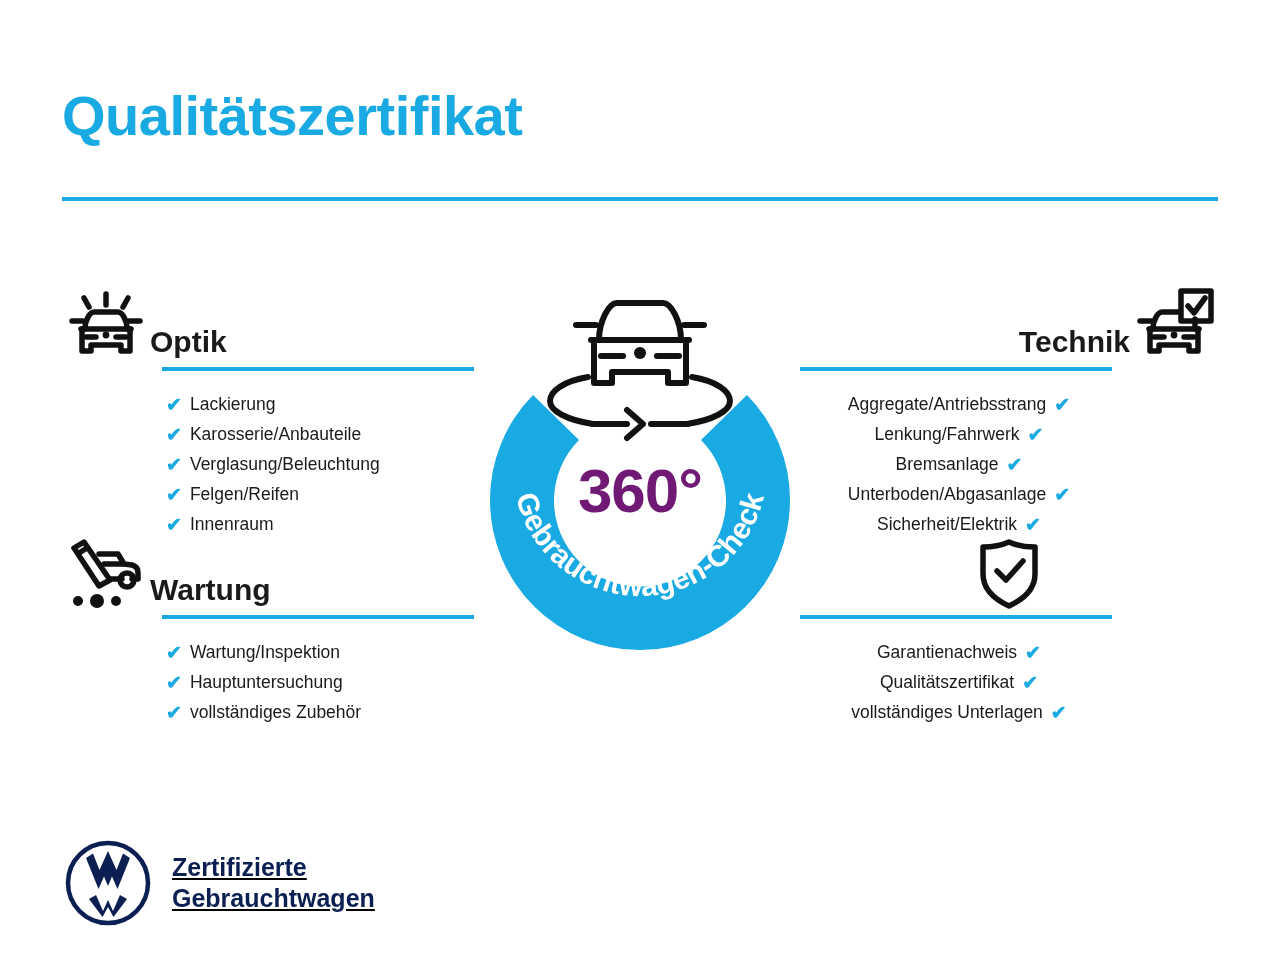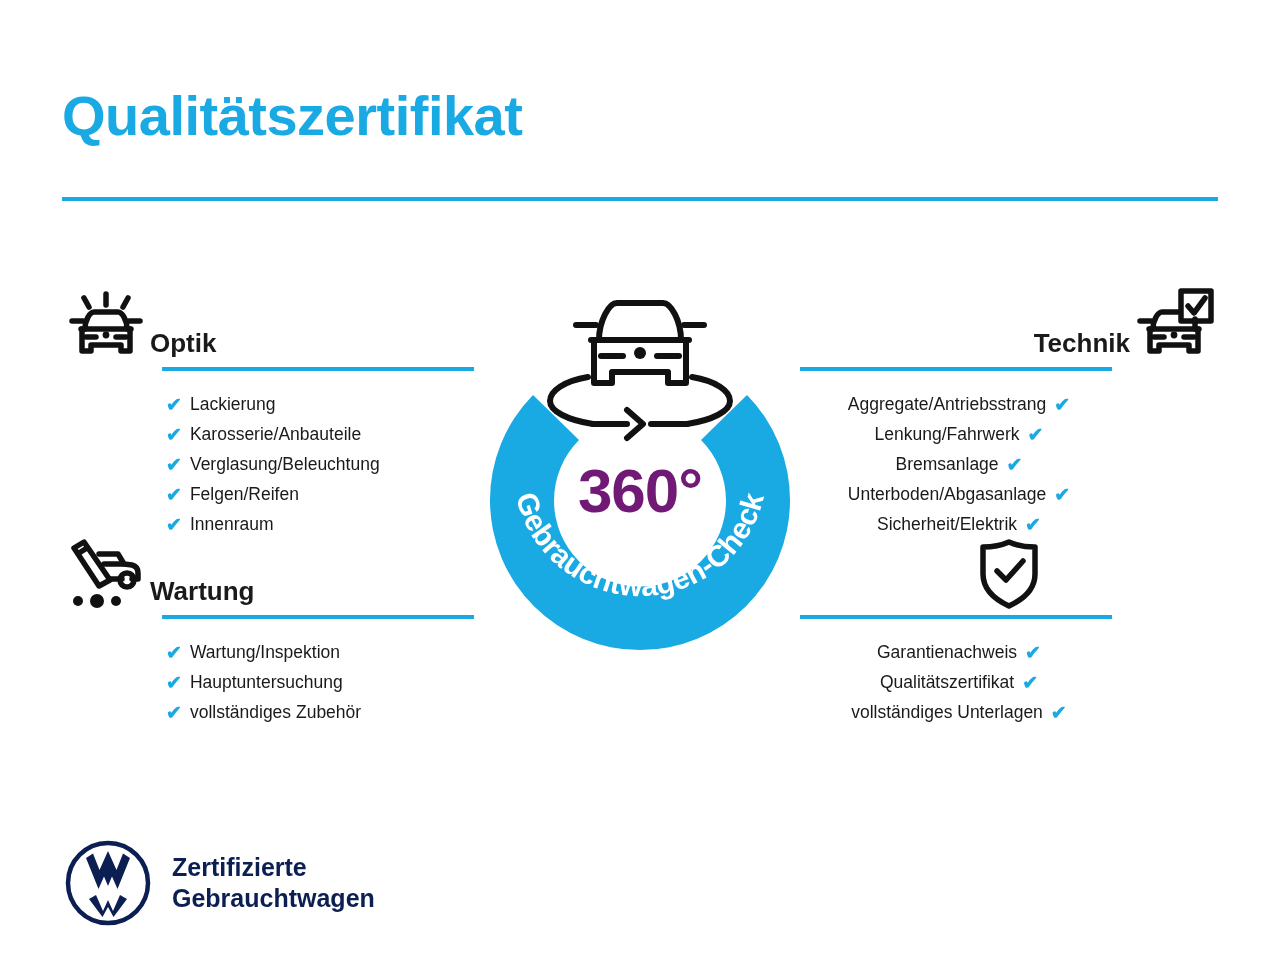--- a/index.html
+++ b/index.html
@@ -43,21 +43,21 @@
 
   .icon-box {
     width: 88px; height: 72px;
     display: flex; align-items: center; justify-content: center;
     flex: 0 0 88px;
   }
   .icon-box svg { display: block; }
 
   .head-text {
     flex: 1 1 auto;
-    font-size: 26px;
+    font-size: 30px;
     font-weight: bold;
     color: #1A1A1A;
     padding-bottom: 2px;
   }
   .head-text.right { text-align: right; }
 
   .head-rule {
     height: 4px;
     background: #19A9E3;
     margin-top: 6px;
@@ -100,21 +100,21 @@
     font-size: 62px;
     font-weight: bold;
     color: #701a75;
     letter-spacing: -1px;
   }
 
   
   .footer {
     position: absolute;
     left: 64px; top: 812px;
-    display: flex; align-items: center;
+    display: flex; align-items: center; text-decoration: underline;
   }
   .vw-mark { width: 88px; height: 88px; flex: 0 0 88px; }
   .vw-text {
     margin-left: 20px;
     color: #0B1F52;
     font-size: 25px;
     font-weight: bold;
     line-height: 1.25;
   }
 </style>

